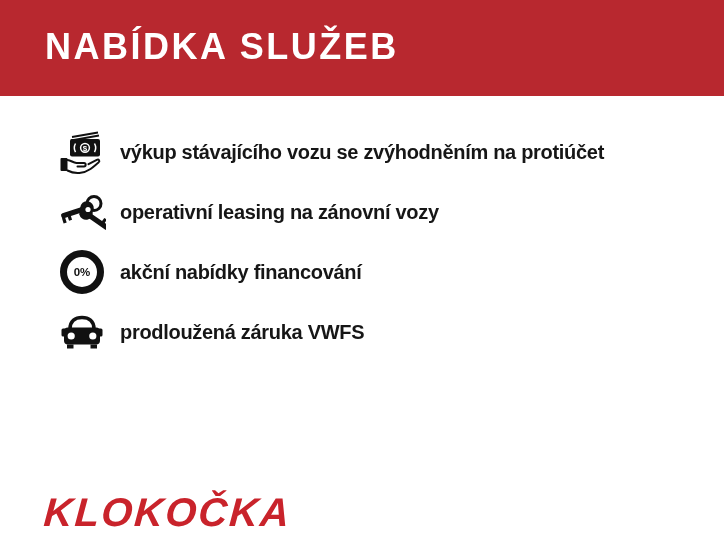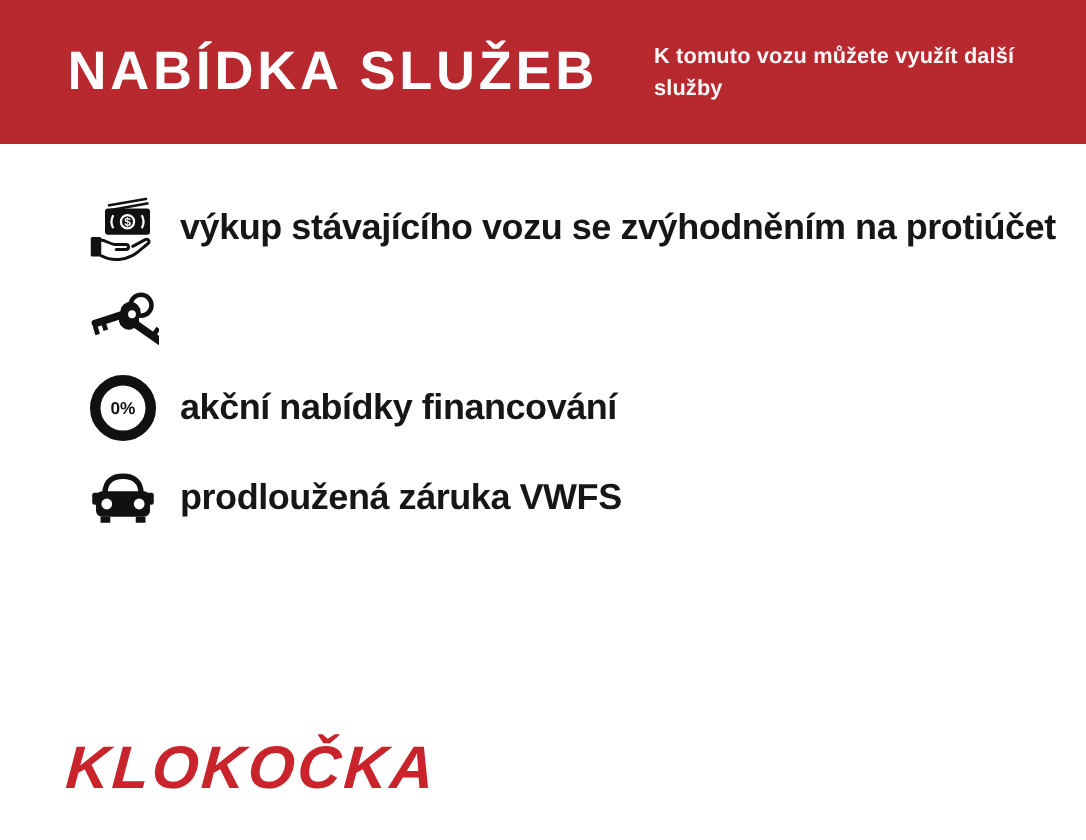--- a/index.html
+++ b/index.html
@@ -32,41 +32,40 @@
   .services { position: absolute; top: 122px; left: 57px; width: 640px; }
   .service-row {
     display: flex; align-items: center; height: 60px; gap: 13px;
   }
   .service-icon {
     width: 50px; height: 50px; flex: 0 0 50px;
     display: flex; align-items: center; justify-content: center;
   }
   .service-icon svg { width: 48px; height: 48px; display: block; }
   .service-label {
-    color: #161616; font-size: 24px; font-weight: bold;
+    color: #161616; font-size: 20px; font-weight: bold;
     letter-spacing: -0.3px; white-space: nowrap;
   }
 
   
   .logo {
     position: absolute; left: 44px; top: 490px;
     color: #c9232b; font-size: 40px; font-weight: bold; font-style: italic;
     letter-spacing: 2px; transform: skewX(-4deg);
     white-space: nowrap;
   }
 </style>
 </head>
 <body>
 
 <div class="page">
 
   <div class="header">
     <div class="header-title">NABÍDKA SLUŽEB</div>
     <div class="header-subtitle">
-      <div>K tomuto vozu můžete využít další služby</div>
     </div>
   </div>
 
   <div class="services">
 
     <div class="service-row">
       <span class="service-icon">
         <svg viewBox="0 0 48 48">
           <path d="M14 9 L40 4.5" stroke="#111" stroke-width="1.8" fill="none"></path>
           <path d="M13 12.5 L41 7.5" stroke="#111" stroke-width="1.8" fill="none"></path>
@@ -96,20 +95,21 @@
           </g>
           <g transform="translate(28,25) rotate(215)">
             <rect x="-27" y="-2.6" width="25" height="5.2" rx="2" fill="#111"></rect>
             <rect x="-27" y="2" width="3.2" height="5.5" fill="#111"></rect>
             <rect x="-21" y="2" width="3.2" height="4.5" fill="#111"></rect>
             <circle cx="0" cy="0" r="6.8" fill="#111"></circle>
           </g>
           <circle cx="30" cy="21.5" r="2.6" fill="#fff"></circle>
         </svg>
       </span>
+      <span class="service-label">operativní leasing na zánovní vozy</span>
     </div>
 
     <div class="service-row">
       <span class="service-icon">
         <svg viewBox="0 0 48 48">
           <circle cx="24" cy="24" r="18.5" fill="none" stroke="#111" stroke-width="7"></circle>
           <text x="24" y="28" fill="#111" font-size="11.5" font-weight="bold" text-anchor="middle" font-family="Liberation Sans, sans-serif">0%</text>
         </svg>
       </span>
       <span class="service-label">akční nabídky financování</span>

